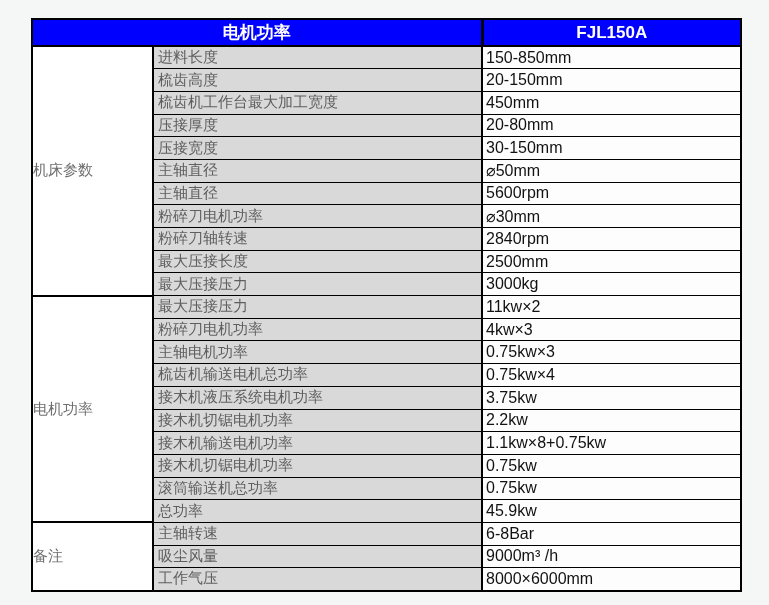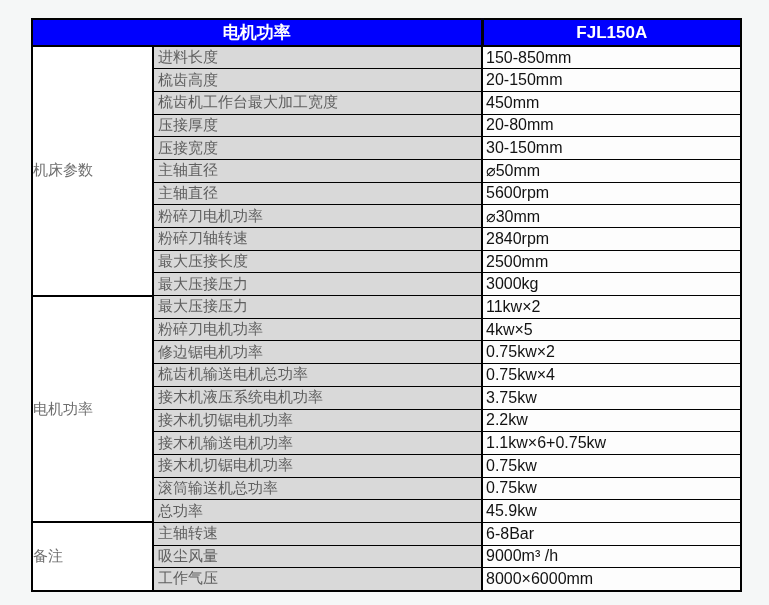--- a/index.html
+++ b/index.html
@@ -148,41 +148,41 @@
           <td class="label-cell">最大压接压力</td>
           <td class="value-cell">3000kg</td>
         </tr>
         <tr>
           <td class="group-cell" rowspan="10">电机功率</td>
           <td class="label-cell">最大压接压力</td>
           <td class="value-cell">11kw×2</td>
         </tr>
         <tr>
           <td class="label-cell">粉碎刀电机功率</td>
-          <td class="value-cell">4kw×5</td>
-        </tr>
-        <tr>
-          <td class="label-cell">修边锯电机功率</td>
-          <td class="value-cell">0.75kw×2</td>
+          <td class="value-cell">4kw×3</td>
+        </tr>
+        <tr>
+          <td class="label-cell">主轴电机功率</td>
+          <td class="value-cell">0.75kw×3</td>
         </tr>
         <tr>
           <td class="label-cell">梳齿机输送电机总功率</td>
           <td class="value-cell">0.75kw×4</td>
         </tr>
         <tr>
           <td class="label-cell">接木机液压系统电机功率</td>
           <td class="value-cell">3.75kw</td>
         </tr>
         <tr>
           <td class="label-cell">接木机切锯电机功率</td>
           <td class="value-cell">2.2kw</td>
         </tr>
         <tr>
           <td class="label-cell">接木机输送电机功率</td>
-          <td class="value-cell">1.1kw×6+0.75kw</td>
+          <td class="value-cell">1.1kw×8+0.75kw</td>
         </tr>
         <tr>
           <td class="label-cell">接木机切锯电机功率</td>
           <td class="value-cell">0.75kw</td>
         </tr>
         <tr>
           <td class="label-cell">滚筒输送机总功率</td>
           <td class="value-cell">0.75kw</td>
         </tr>
         <tr>

